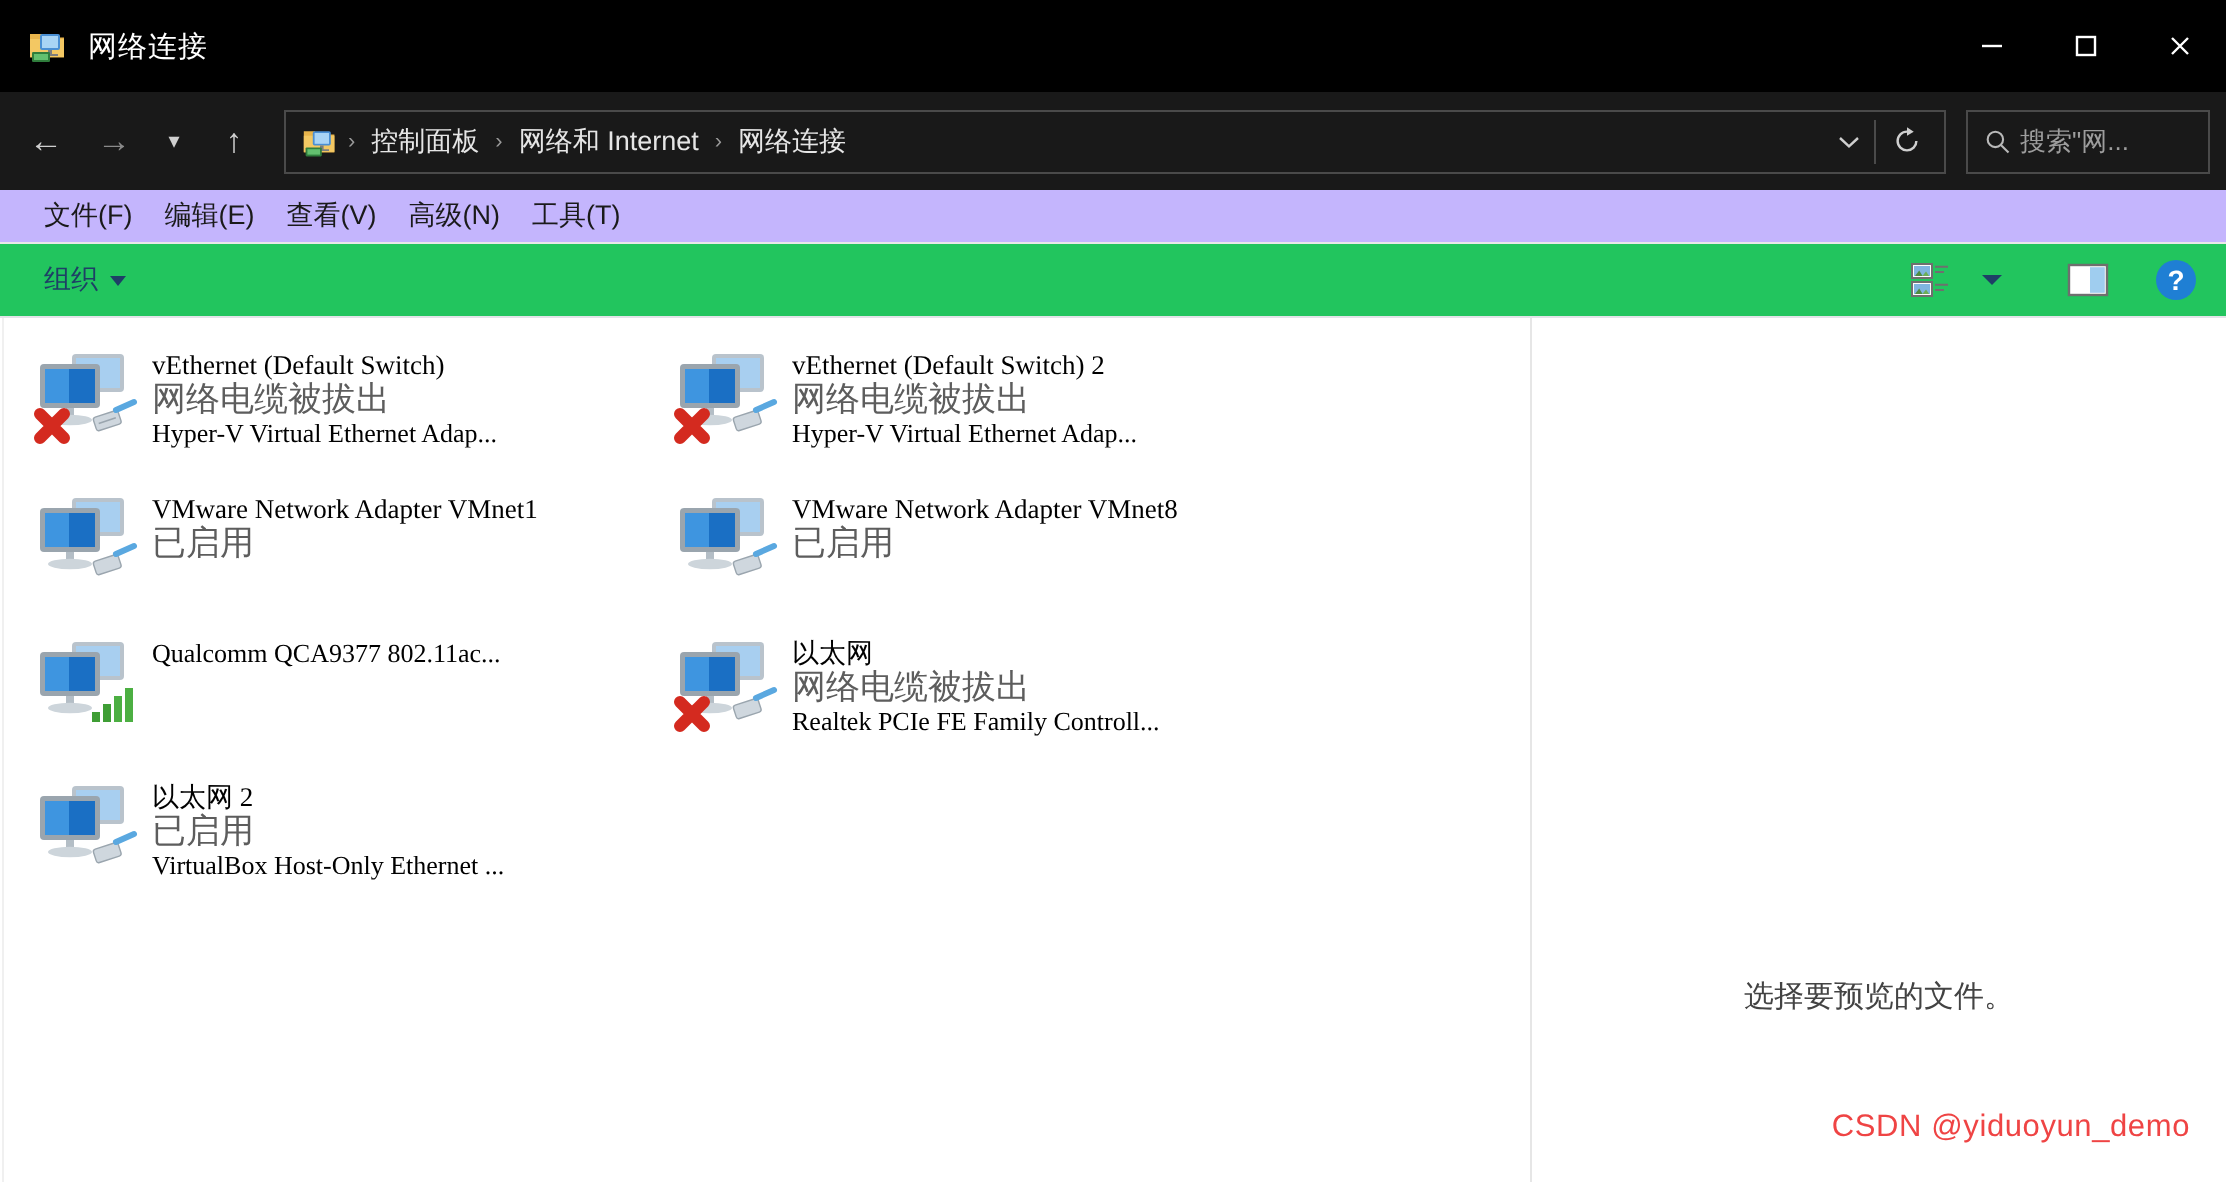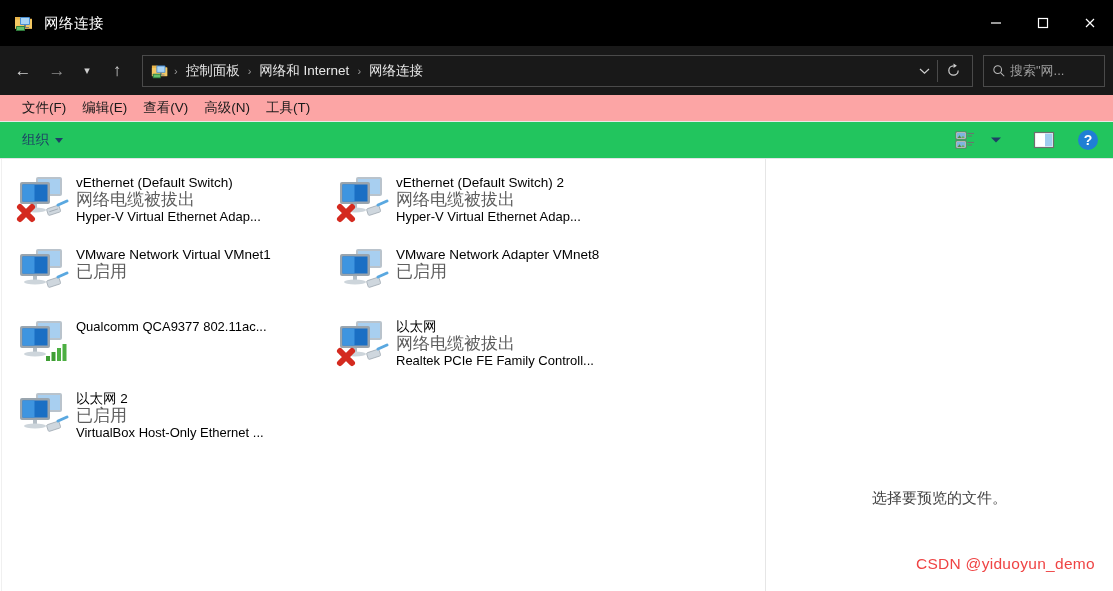--- a/index.html
+++ b/index.html
@@ -105,21 +105,21 @@
   .search-ico { width: 18px; color: #b9b9b9; display:flex; align-items:center; justify-content:center;}
   .search-ph {
     color: #9d9d9d; font-size: 13px;
     white-space: nowrap; overflow: hidden;
     margin-left: 2px;
   }
 
   
   .menubar {
     height: 27px;
-    background: #fca5a5;
+    background: #c4b5fd;
     border-bottom: 1px solid #e8e8e8;
     display: flex; align-items: center;
     padding-left: 14px;
     flex: 0 0 auto;
     position: relative;
   }
   .menu-item {
     font-size: 13.5px; color: #1a1a1a;
     padding: 3px 8px;
     white-space: nowrap;
@@ -177,20 +177,21 @@
     overflow: hidden;
   }
 
   .conn {
     width: 320px;
     height: 72px;
     display: flex;
     align-items: flex-start;
     padding: 4px 0 0 12px;
     margin-right: 0;
+    font-family: Liberation Serif, serif;
   }
 
   .conn-icon {
     width: 56px; height: 56px;
     flex: 0 0 auto;
     position: relative;
     margin-right: 6px;
   }
   .conn-text {
     padding-top: 3px;
@@ -452,21 +453,21 @@
             <path d="M8.5 13.5 h12 v17 h-12 Z" fill="#3e95e0"></path>
             <path d="M19 33 h4 v5 h7 v2 H12 v-2 h7 Z" fill="#b4bec6"></path>
             <ellipse cx="21" cy="39" rx="11" ry="2.6" fill="#cdd5db"></ellipse>
             <g>
               <rect x="33" y="36" width="13" height="7" rx="1.3" fill="#cfd7de" stroke="#9aa5ae" stroke-width="0.7" transform="rotate(-18 39 39)"></rect>
               <path d="M44 34 L53 30" stroke="#5aa8e0" stroke-width="3" stroke-linecap="round"></path>
             </g>
           </svg>
         </div>
         <div class="conn-text">
-          <div class="conn-name">VMware Network Virtual VMnet1</div>
+          <div class="conn-name">VMware Network Adapter VMnet1</div>
           <div class="conn-status">已启用</div>
           <div class="conn-device"></div>
         </div>
       </div>
 
       <div class="conn">
         <div class="conn-icon">
           <svg class="mon-svg" width="56" height="56" viewBox="0 0 56 56">
             <rect x="22" y="6" width="26" height="19" rx="2" fill="#b9c3cc"></rect>
             <rect x="24" y="8" width="22" height="15" fill="#a8cff0"></rect>

